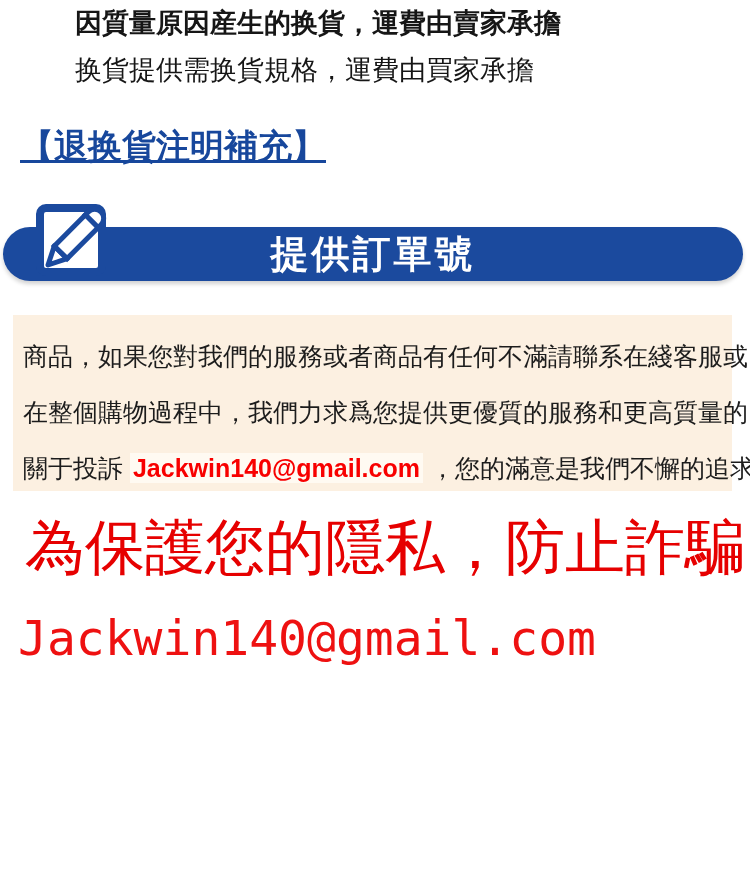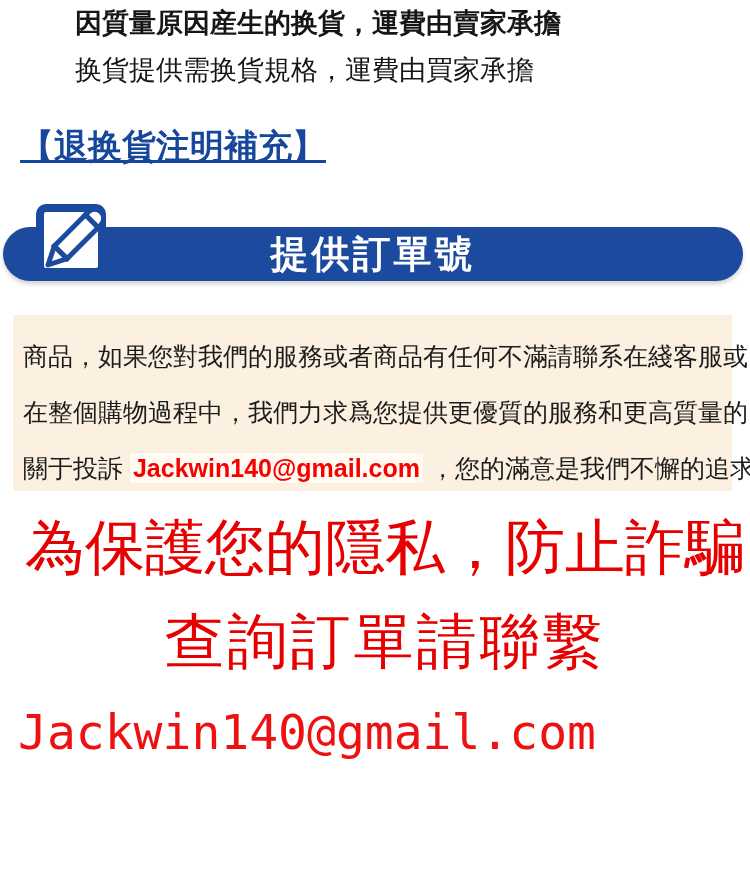--- a/index.html
+++ b/index.html
@@ -152,16 +152,15 @@
     <div class="banner-title">提供訂單號</div>
   </div>
 
   <div class="cream-box box-complaint">
     <div class="para-line">商品，如果您對我們的服務或者商品有任何不滿請聯系在綫客服或</div>
     <div class="para-line">在整個購物過程中，我們力求爲您提供更優質的服務和更高質量的</div>
     <div class="para-line"><span>關于投訴 </span><span class="para-email">Jackwin140@gmail.com</span><span> ，您的滿意是我們不懈的追求。</span></div>
   </div>
 
   <div class="privacy-line l1">為保護您的隱私，防止詐騙</div>
-  <div class="privacy-line l2">查詢訂單請聯繫</div>
   <div class="privacy-email">Jackwin140@gmail.com</div>
 
 </div>
 
 </body></html>

